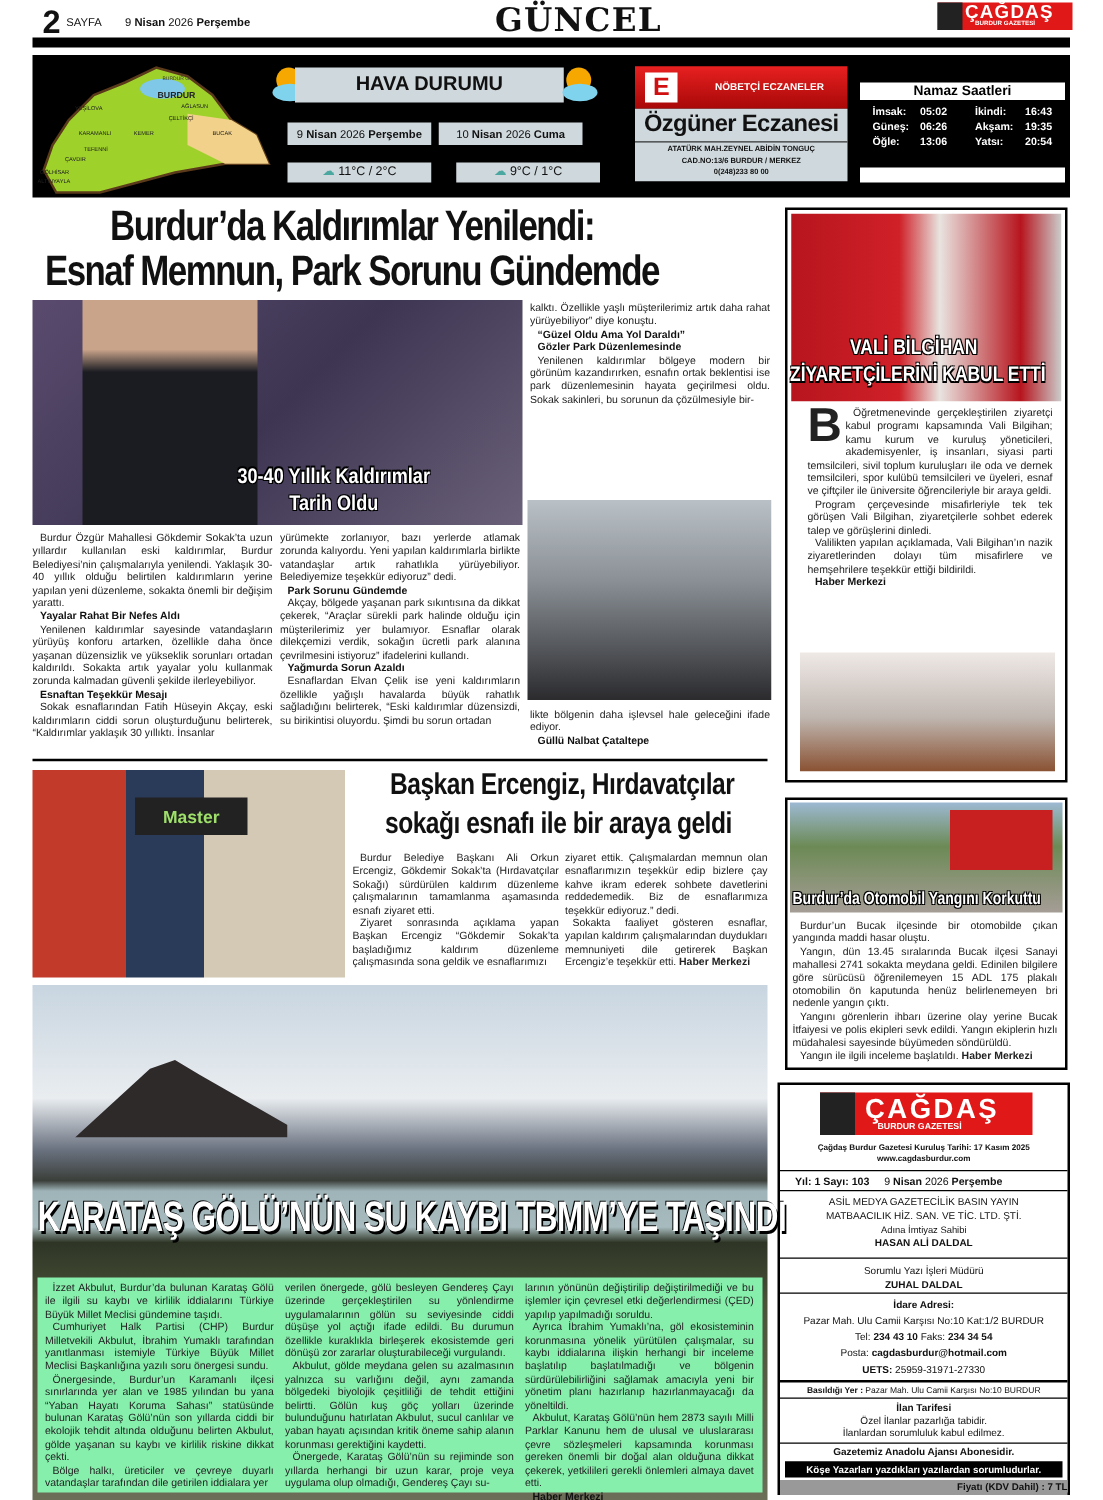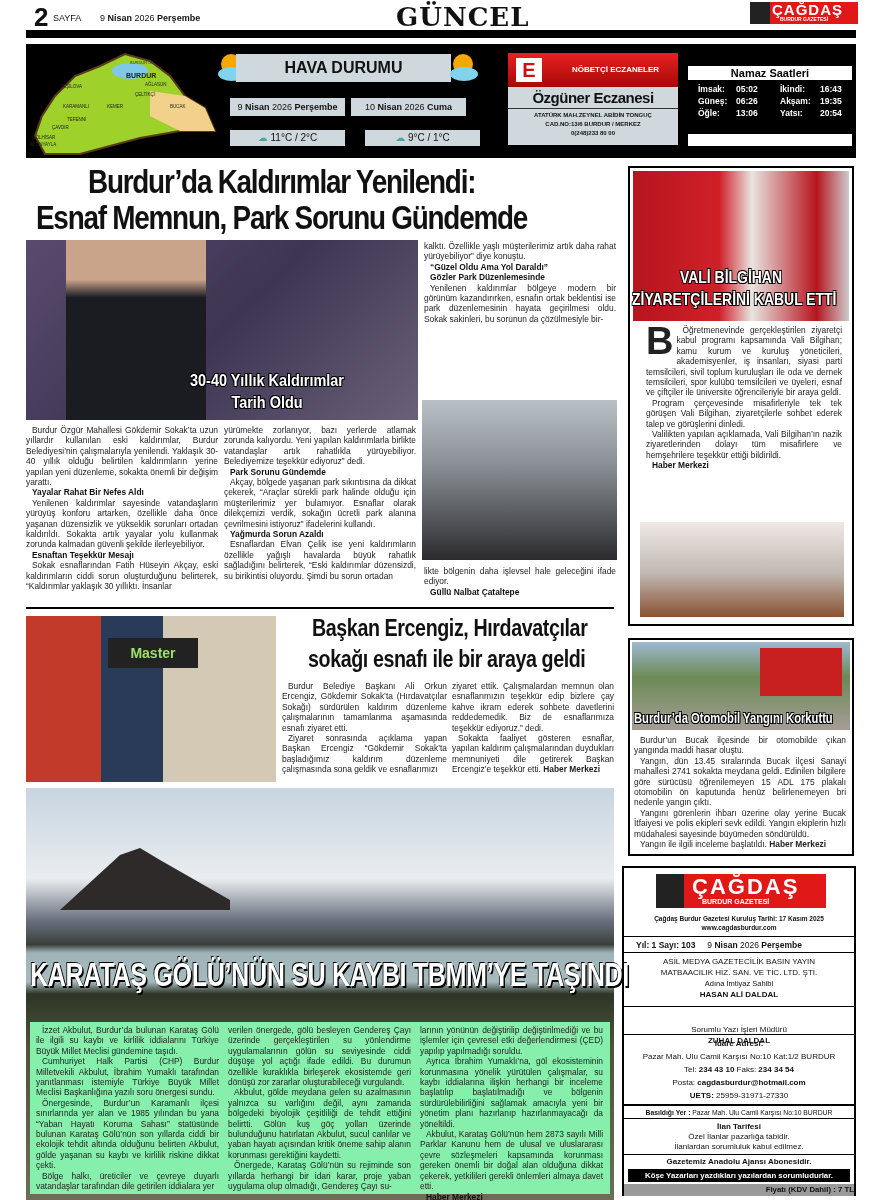--- a/index.html
+++ b/index.html
@@ -18,21 +18,21 @@
 #hbar{left:26px;top:30px;width:830px;height:8px;background:#000}
 #topband{left:26px;top:44px;width:830px;height:114px;background:#000}
 #map{left:30px;top:46px;width:190px;height:110px}
 #hava{left:236px;top:54px;width:215px;height:28px;background:#cfd8dc;font-size:16px;font-weight:bold;text-align:center;line-height:28px}
 .sun{width:34px;height:34px}
 .dbox{top:98px;height:18px;background:#cfd8dc;font-size:9px;text-align:center;line-height:18px}
 .tbox{top:130px;height:16px;background:#cfd8dc;font-size:10px;text-align:center;line-height:16px}
 #ecz-head{left:508px;top:53px;width:170px;height:34px;background:linear-gradient(#e82020,#a80808);color:#fff;font-size:8px;font-weight:bold;line-height:34px}
 #ecz-e{left:516px;top:58px;width:26px;height:24px;background:#fff;color:#d01010;font-weight:bold;font-size:20px;text-align:center;line-height:24px}
 #ecz-body{left:508px;top:87px;width:170px;height:58px;background:#cfd8dc;text-align:center}
-#ecz-name{font-size:15px;font-weight:bold;margin-top:2px;letter-spacing:-0.5px}
+#ecz-name{font-size:19px;font-weight:bold;margin-top:2px;letter-spacing:-0.5px}
 .ecz-l{font-size:6px;font-weight:bold;line-height:9px}
 #namaz{left:688px;top:54px;width:164px;height:92px;background:#000;color:#fff}
 #namaz .title{position:absolute;left:0;top:12px;width:164px;height:14px;background:#fff;color:#000;text-align:center;font-size:11px;font-weight:bold;line-height:14px}
 #namaz .bot{position:absolute;left:0;bottom:0;width:164px;height:12px;background:#fff}
 .nz{position:absolute;font-size:8.5px;font-weight:bold}
 
 #h1a{left:88px;top:162px;font-size:34px;font-weight:bold;letter-spacing:-1.5px;transform:scaleX(0.82)}
 #h1b{left:36px;top:198px;font-size:34px;font-weight:bold;letter-spacing:-1.5px;transform:scaleX(0.82)}
 .body{font-size:8.4px;line-height:10.4px;text-align:justify;color:#222}
 .body p{text-indent:6px}
@@ -223,21 +223,21 @@
 <div class="abs" id="ktext">
   <div class="col3 body" style="left:6px">
     <p>İzzet Akbulut, Burdur’da bulunan Karataş Gölü ile ilgili su kaybı ve kirlilik iddialarını Türkiye Büyük Millet Meclisi gündemine taşıdı.</p>
       <p>Cumhuriyet Halk Partisi (CHP) Burdur Milletvekili Akbulut, İbrahim Yumaklı tarafından yanıtlanması istemiyle Türkiye Büyük Millet Meclisi Başkanlığına yazılı soru önergesi sundu.</p>
       <p>Önergesinde, Burdur’un Karamanlı ilçesi sınırlarında yer alan ve 1985 yılından bu yana “Yaban Hayatı Koruma Sahası” statüsünde bulunan Karataş Gölü’nün son yıllarda ciddi bir ekolojik tehdit altında olduğunu belirten Akbulut, gölde yaşanan su kaybı ve kirlilik riskine dikkat çekti.</p>
       <p>Bölge halkı, üreticiler ve çevreye duyarlı vatandaşlar tarafından dile getirilen iddialara yer</p>
   </div>
   <div class="col3 body" style="left:198px">
     <p style="text-indent:0">verilen önergede, gölü besleyen Gendereş Çayı üzerinde gerçekleştirilen su yönlendirme uygulamalarının gölün su seviyesinde ciddi düşüşe yol açtığı ifade edildi. Bu durumun özellikle kuraklıkla birleşerek ekosistemde geri dönüşü zor zararlar oluşturabileceği vurgulandı.</p>
       <p>Akbulut, gölde meydana gelen su azalmasının yalnızca su varlığını değil, aynı zamanda bölgedeki biyolojik çeşitliliği de tehdit ettiğini belirtti. Gölün kuş göç yolları üzerinde bulunduğunu hatırlatan Akbulut, sucul canlılar ve yaban hayatı açısından kritik öneme sahip alanın korunması gerektiğini kaydetti.</p>
-      <p>Önergede, Karataş Gölü’nün su rejiminde son yıllarda herhangi bir idari karar, proje yaban uygulama olup olmadığı, Gendereş Çayı su-</p>
+      <p>Önergede, Karataş Gölü’nün su rejiminde son yıllarda herhangi bir uzun karar, proje veya uygulama olup olmadığı, Gendereş Çayı su-</p>
   </div>
   <div class="col3 body" style="left:390px">
     <p style="text-indent:0">larının yönünün değiştirilip değiştirilmediği ve bu işlemler için çevresel etki değerlendirmesi (ÇED) yapılıp yapılmadığı soruldu.</p>
       <p>Ayrıca İbrahim Yumaklı’na, göl ekosisteminin korunmasına yönelik yürütülen çalışmalar, su kaybı iddialarına ilişkin herhangi bir inceleme başlatılıp başlatılmadığı ve bölgenin sürdürülebilirliğini sağlamak amacıyla yeni bir yönetim planı hazırlanıp hazırlanmayacağı da yöneltildi.</p>
       <p>Akbulut, Karataş Gölü’nün hem 2873 sayılı Milli Parklar Kanunu hem de ulusal ve uluslararası çevre sözleşmeleri kapsamında korunması gereken önemli bir doğal alan olduğuna dikkat çekerek, yetkilileri gerekli önlemleri almaya davet etti.</p>
       <p class="sub">Haber Merkezi</p>
   </div>
 </div>
 
 <div class="abs" id="mast">
@@ -252,21 +252,21 @@
   </div>
   <div class="mrow" style="top:68px;height:16px;font-size:8.5px;font-weight:bold;line-height:16px;text-align:left;padding-left:12px">
     <span>Yıl: 1  Sayı: 103</span>&nbsp;&nbsp;&nbsp;&nbsp;&nbsp;<span style="font-weight:normal">9</span> <span>Nisan</span> <span style="font-weight:normal">2026</span> <span>Perşembe</span>
   </div>
   <div class="mrow" style="top:84px;height:54px;font-size:8px;line-height:11px;padding-top:3px">
     <div>ASİL MEDYA GAZETECİLİK BASIN YAYIN</div>
       <div>MATBAACILIK HİZ. SAN. VE TİC. LTD. ŞTİ.</div>
       <div style="font-size:7.5px">Adına İmtiyaz Sahibi</div>
       <div style="font-weight:bold">HASAN ALİ DALDAL</div>
   </div>
-  <div class="mrow" style="top:138px;height:28px;font-size:8px;line-height:11px;padding-top:17px">
+  <div class="mrow" style="top:138px;height:28px;font-size:8px;line-height:11px;padding-top:4px">
     <div>Sorumlu Yazı İşleri Müdürü</div>
       <div style="font-weight:bold">ZUHAL DALDAL</div>
   </div>
   <div class="mrow" style="top:166px;height:68px;font-size:8px;line-height:13px;padding-top:2px">
     <div style="font-weight:bold">İdare Adresi:</div>
     <div>Pazar Mah. Ulu Camii Karşısı No:10 Kat:1/2 BURDUR</div>
     <div><span>Tel:</span> <b>234 43 10</b> <span>Faks:</span> <b>234 34 54</b></div>
     <div><span>Posta:</span> <b>cagdasburdur@hotmail.com</b></div>
     <div><b>UETS:</b> <span>25959-31971-27330</span></div>
   </div>

